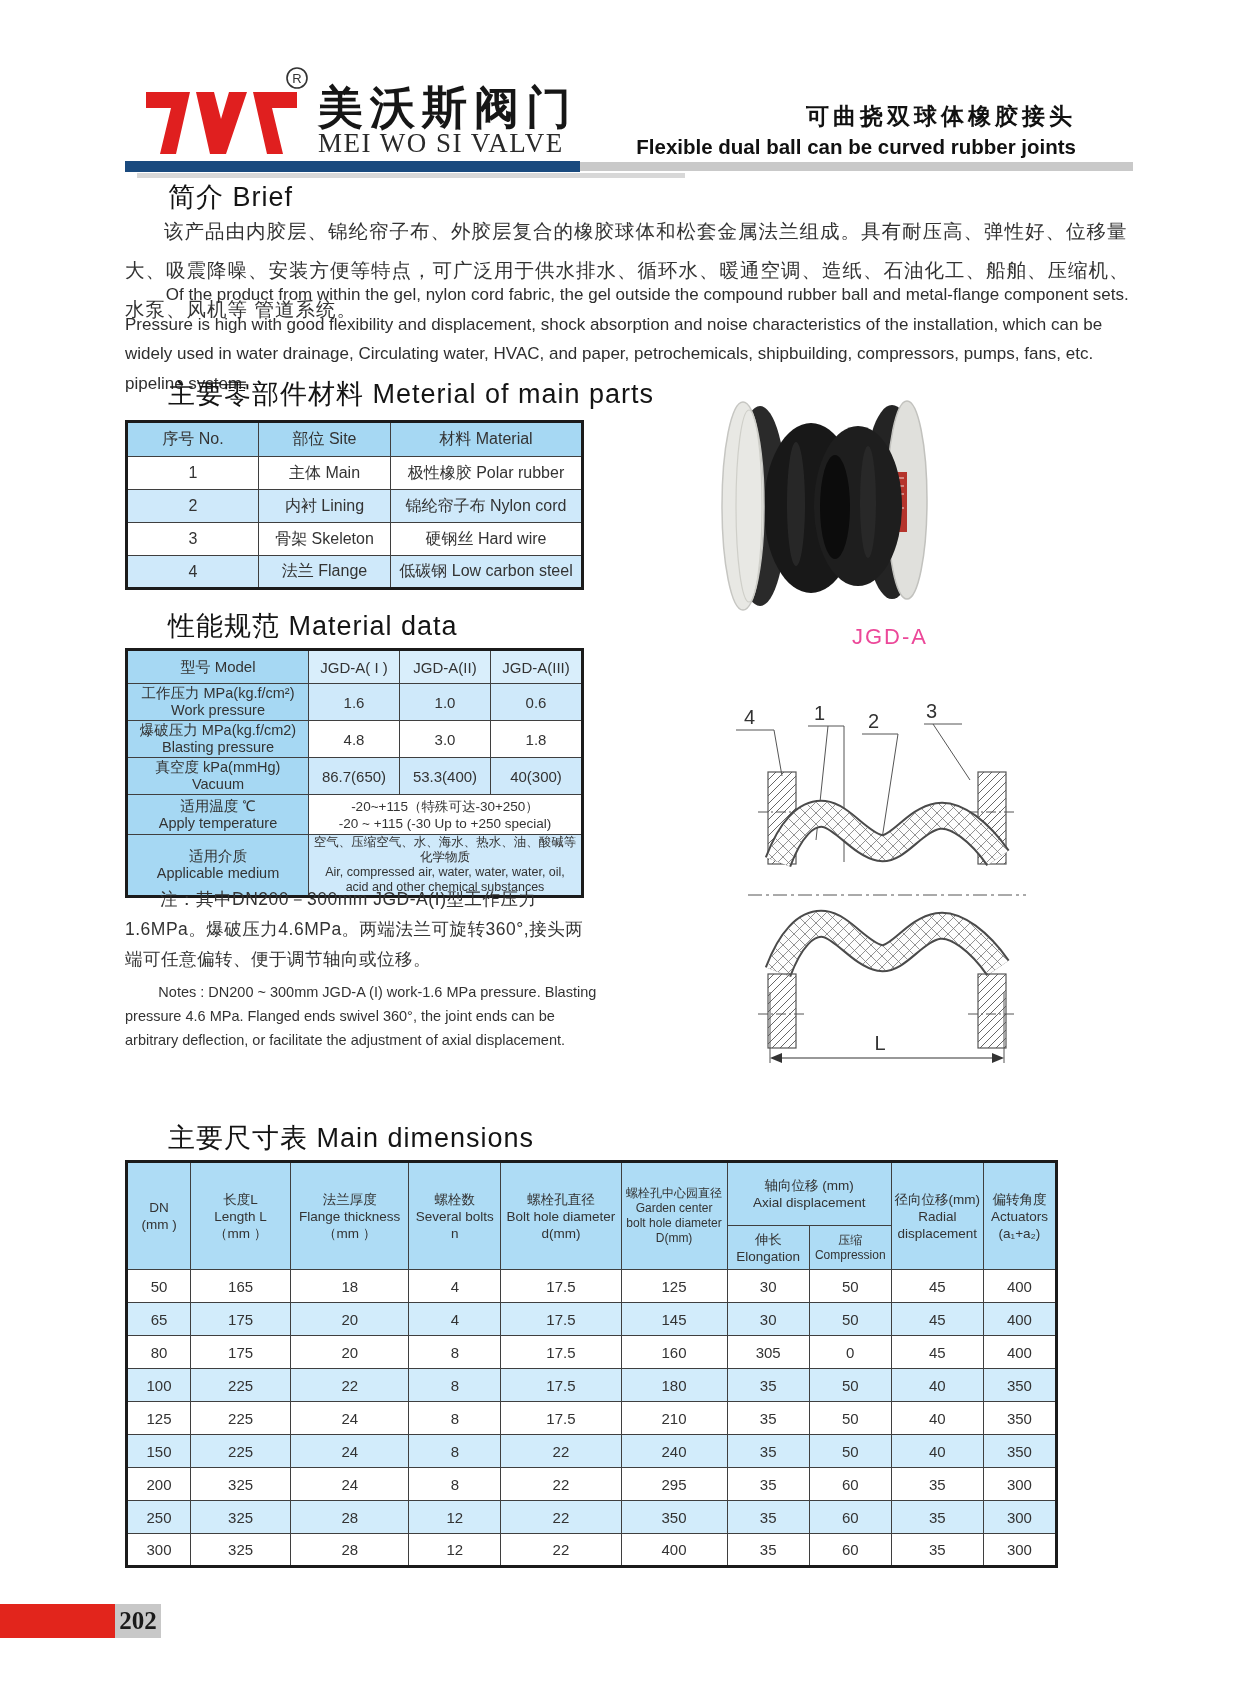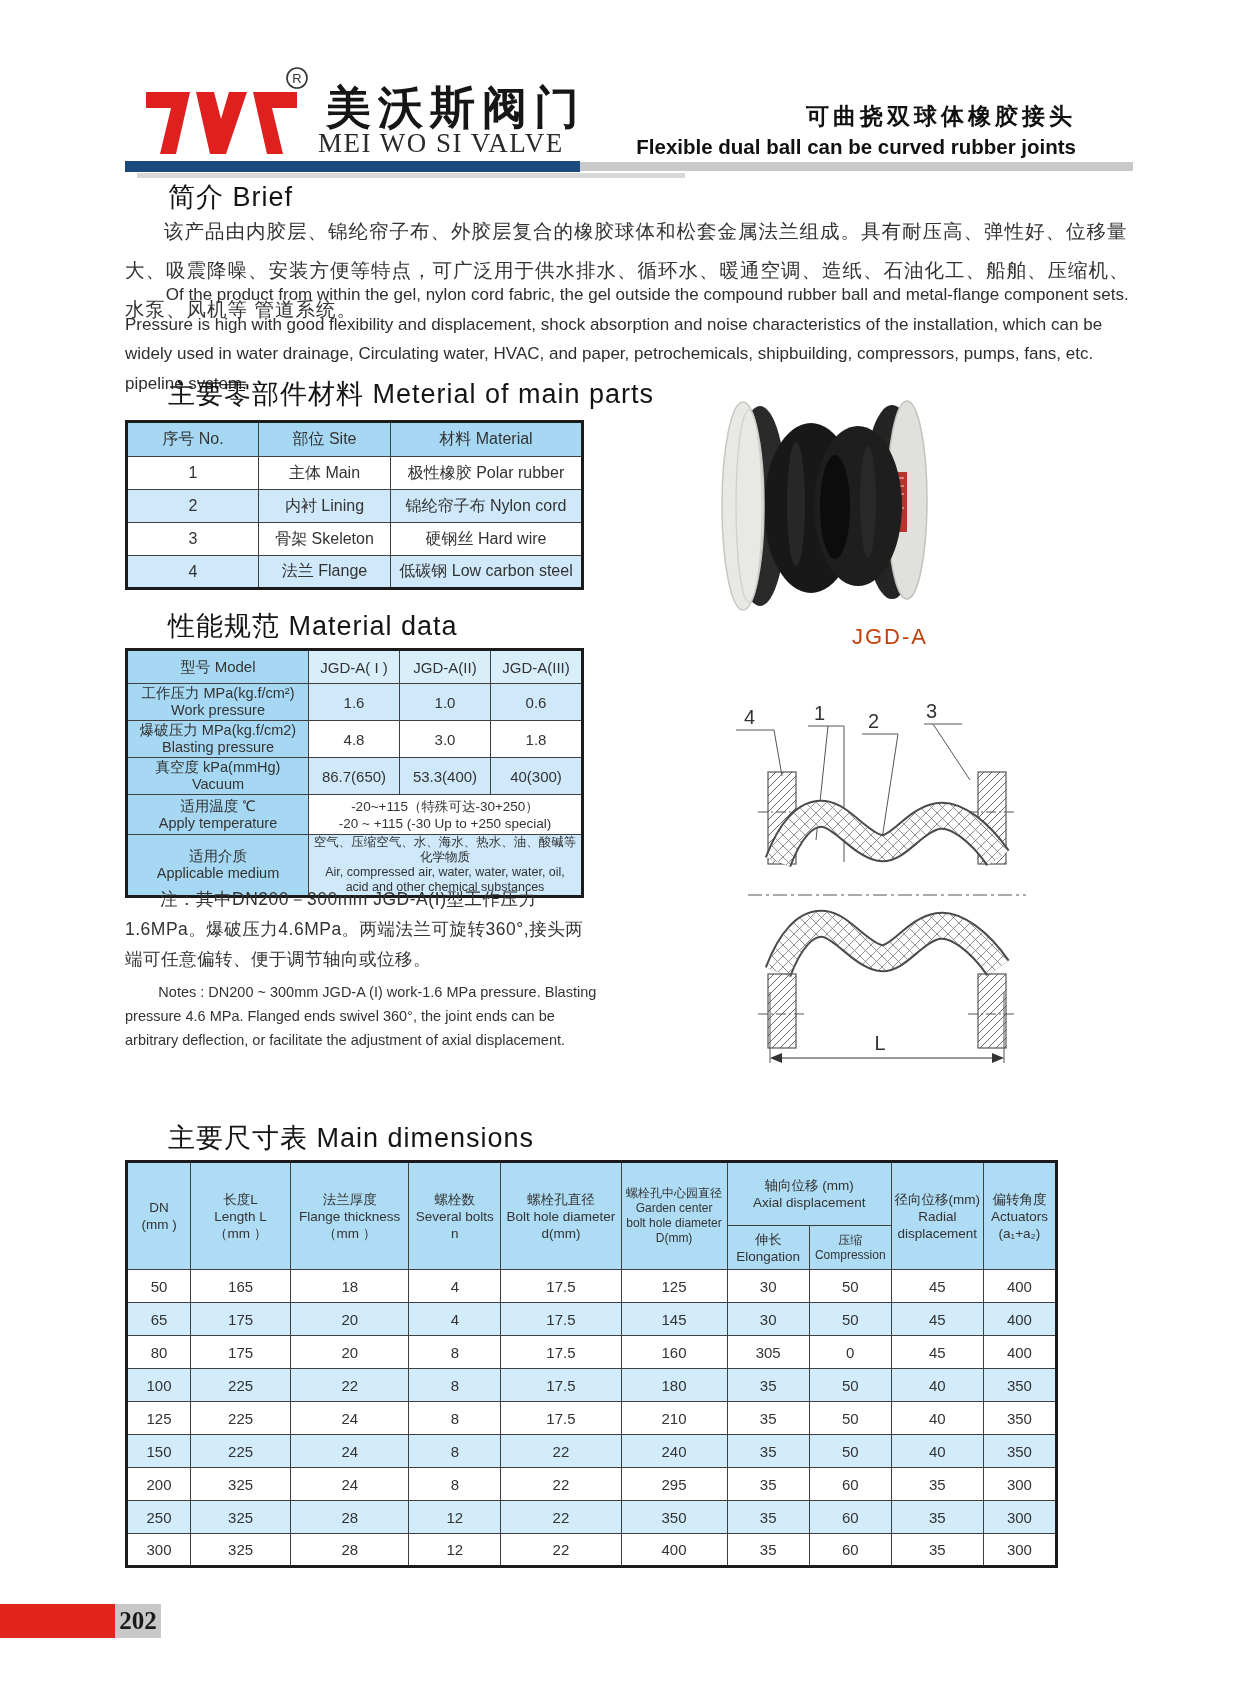--- a/index.html
+++ b/index.html
@@ -2,21 +2,21 @@
 <html><head>
 <meta charset="utf-8">
 <style>
   * { box-sizing: border-box; margin: 0; padding: 0; }
   html,body { background:#ffffff; }
   body { font-family: "Liberation Sans", sans-serif; color:#222; }
   .page { position:relative; width:1258px; height:1683px; background:#fff; overflow:hidden; }
 
   
   .logo-mark { position:absolute; left:142px; top:66px; }
-  .logo-cn { position:absolute; left:318px; top:78px; font-size:45px; font-weight:600; letter-spacing:7px; color:#161616; font-family:"DejaVu Sans", sans-serif;margin-left:8px; }
+  .logo-cn { position:absolute; left:318px; top:78px; font-size:45px; font-weight:600; letter-spacing:7px; color:#161616; font-family:"DejaVu Sans", sans-serif; }
   .logo-en { position:absolute; left:318px; top:128px; font-size:27px; letter-spacing:1.5px; color:#2a2a2a; font-family:"Liberation Serif", serif; }
   .title-block { position:absolute; right:182px; top:101px; text-align:right; }
   .title-cn { font-size:23px; font-weight:bold; letter-spacing:4px; color:#111; }
   .title-en { font-size:20.5px; font-weight:bold; color:#111; margin-top:3px; }
   .divider { position:absolute; left:125px; top:161px; width:1008px; height:11px; display:flex; }
   .divider .navy { width:455px; height:11px; background:#1a4a7e; }
   .divider .gray { width:553px; height:9px; margin-top:1px; background:#c9c9c9; }
   .divider-shadow { position:absolute; left:137px; top:173px; width:548px; height:5px; background:#d8d8d8; }
 
   
@@ -48,21 +48,21 @@
   .technical .r3 td.val { background:#cfe9fa; height:37px; }
   .technical .temp td.val { background:#ffffff; height:40px; font-size:13.5px; line-height:17px; }
   .technical .med td.val { background:#cfe9fa; height:54px; font-size:12.5px; line-height:15px; }
 
   
   .notes-cn { position:absolute; left:125px; top:884px; width:472px; font-size:17.5px; line-height:30px; color:#333; text-indent:2em; letter-spacing:0.5px; }
   .notes-en { position:absolute; left:125px; top:980px; width:472px; font-size:14.5px; line-height:24px; color:#333; text-indent:2.3em; }
 
   
   .photo { position:absolute; left:698px; top:386px; }
-  .fig-caption { position:absolute; left:770px; top:624px; width:240px; text-align:center; font-size:22px; color:#c2410c; letter-spacing:2px; }
+  .fig-caption { position:absolute; left:770px; top:624px; width:240px; text-align:center; font-size:22px; color:#ec4899; letter-spacing:2px; }
   .drawing { position:absolute; left:728px; top:692px; }
 
   
   .dims { position:absolute; left:125px; top:1160px; width:933px; border:3px solid #1b1b1b; }
   .dims th { background:#aedcf5; font-size:13.5px; line-height:17px; font-weight:normal; }
   .dims thead .top th { height:64px; }
   .dims thead .sub th { height:44px; }
   .dims td { height:33px; font-size:15px; background:#fff; }
   .dims tbody tr:nth-child(even) td { background:#d2ecfb; }
   .dims .small { font-size:12px; line-height:15px; }

